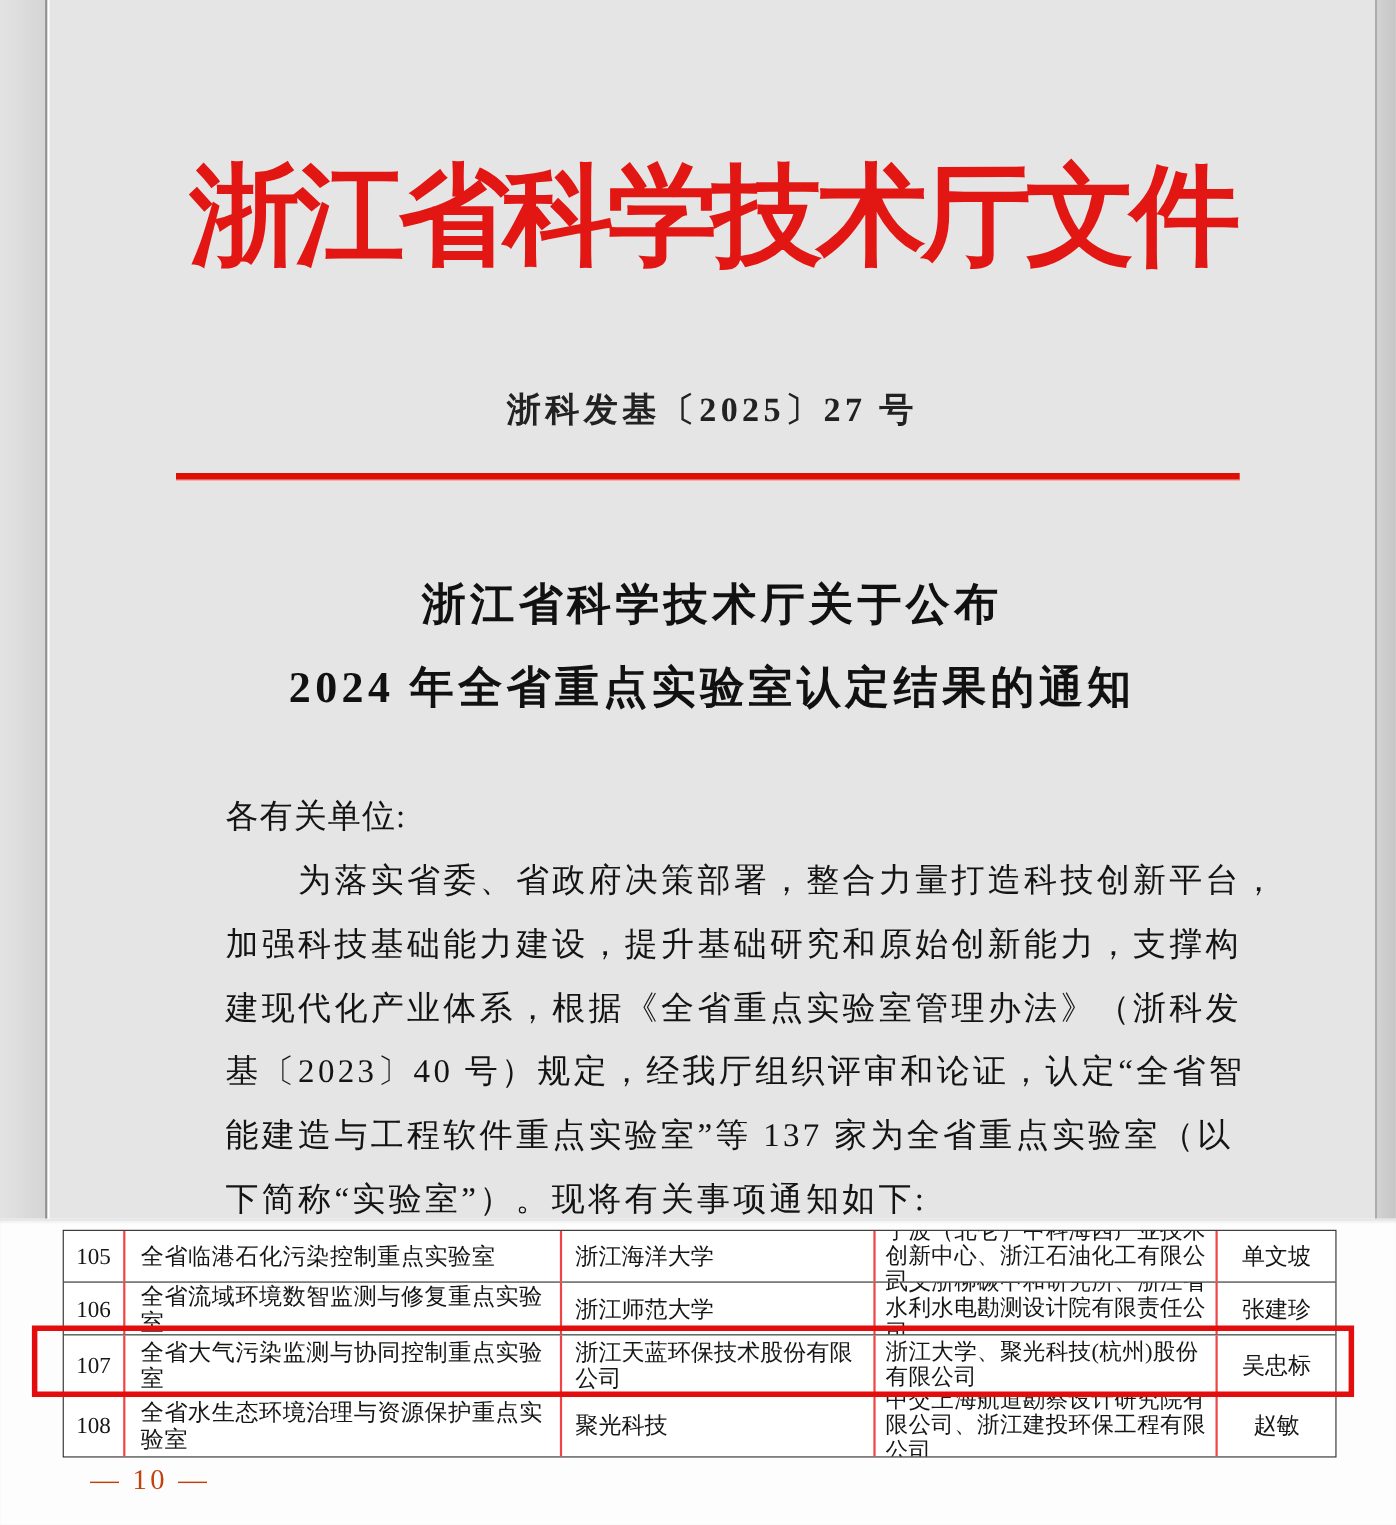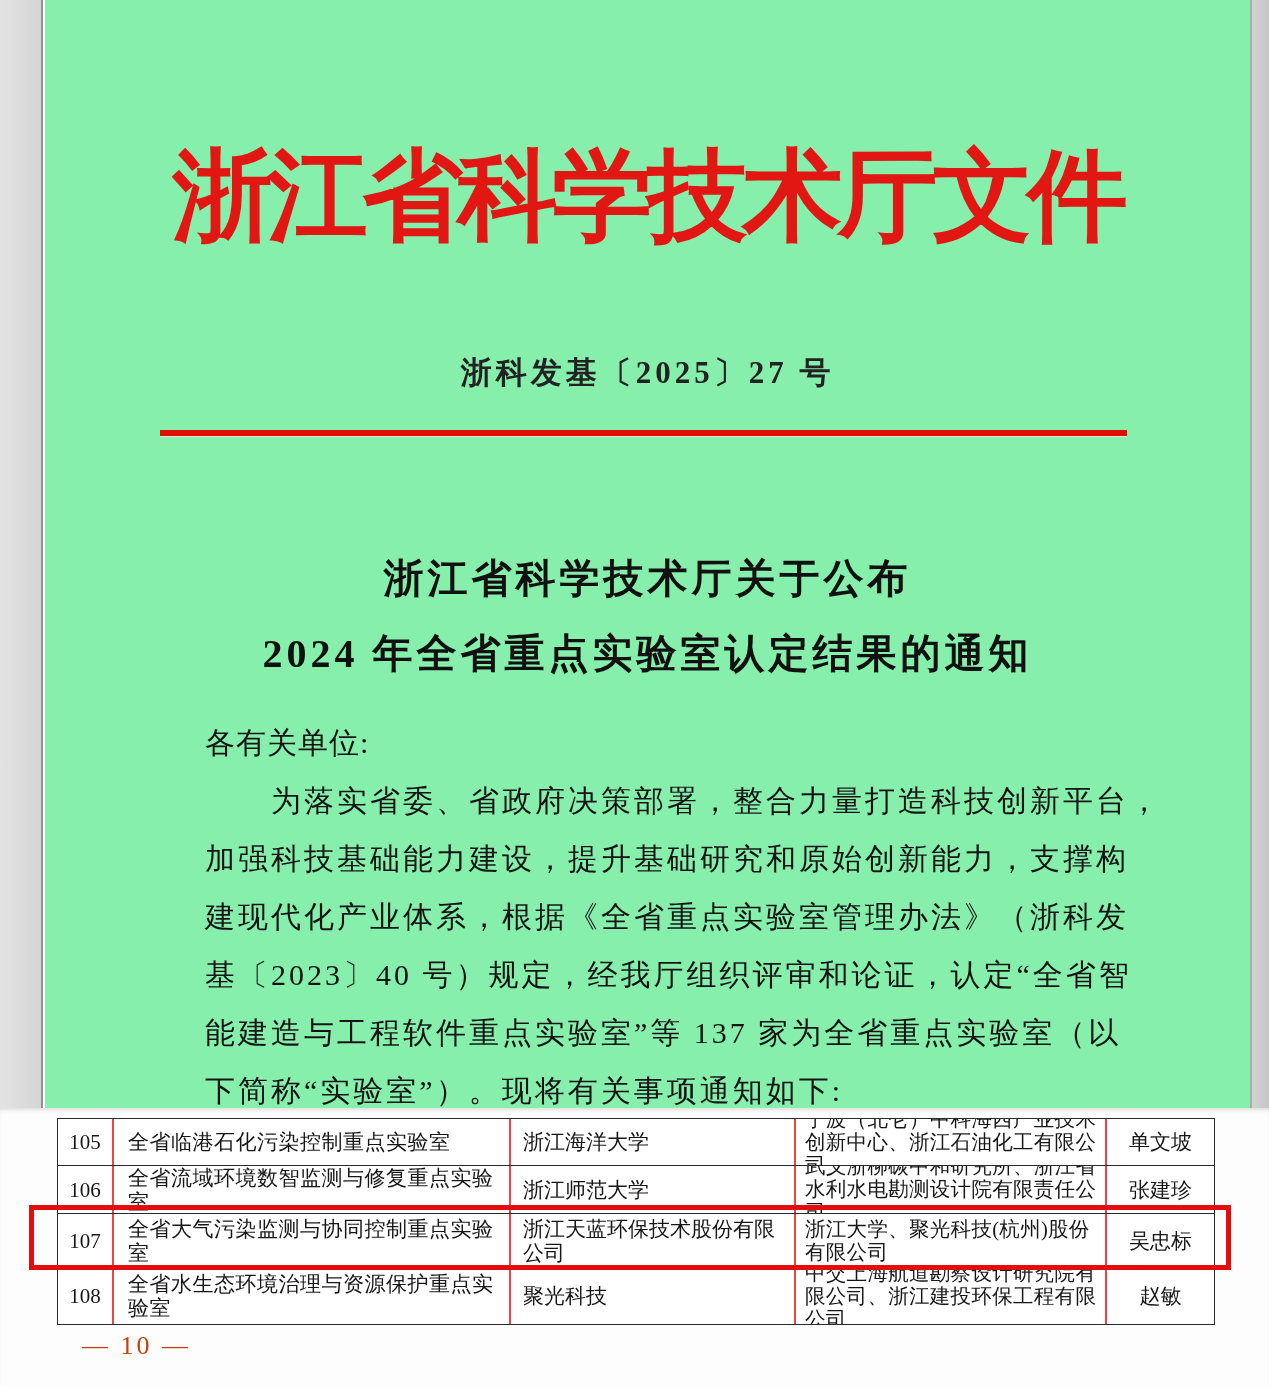--- a/index.html
+++ b/index.html
@@ -22,21 +22,21 @@
     background: linear-gradient(to right, #e3e3e3, #d5d5d5);
     border-right: 2px solid #8f8f8f;
   }
   .edge-right {
     position: absolute; right: 0; top: 0; width: 19px; height: 1108px;
     background: linear-gradient(to left, #c6c6c6, #d2d2d2);
     border-left: 2px solid #ababab;
   }
   .page {
     position: absolute; left: 45px; top: 0; width: 1205px; height: 1108px;
-    background: #86efac;
+    background: #e5e5e5;
   }
 
   .header-title {
     position: absolute; left: 0; top: 130px; width: 100%;
     text-align: center;
     font-size: 100px; font-weight: 900;
     letter-spacing: -5px;
     color: #e21612;
     white-space: nowrap;
   }
@@ -50,21 +50,20 @@
   .red-rule {
     position: absolute; left: 115px; top: 430px; width: 967px; height: 7px;
     background: #dd1006;
     border-bottom: 1px solid #ffd9d9;
   }
   .notice-title { 
     position: absolute; left: 0; width: 100%;
     text-align: center; font-weight: bold;
     font-size: 40px; letter-spacing: 4px; color: #111;
     white-space: nowrap;
-    margin-top: 29px;
   }
   .notice-title.line1 { top: 522px; }
   .notice-title.line2 { top: 597px; }
 
   .body-text {
     position: absolute; left: 160px; top: 714px; width: 940px;
     font-size: 30px; line-height: 58px; color: #141414;
   }
   .body-line { letter-spacing: 3px; white-space: nowrap; }
   .body-line.salutation { letter-spacing: 1px; }

